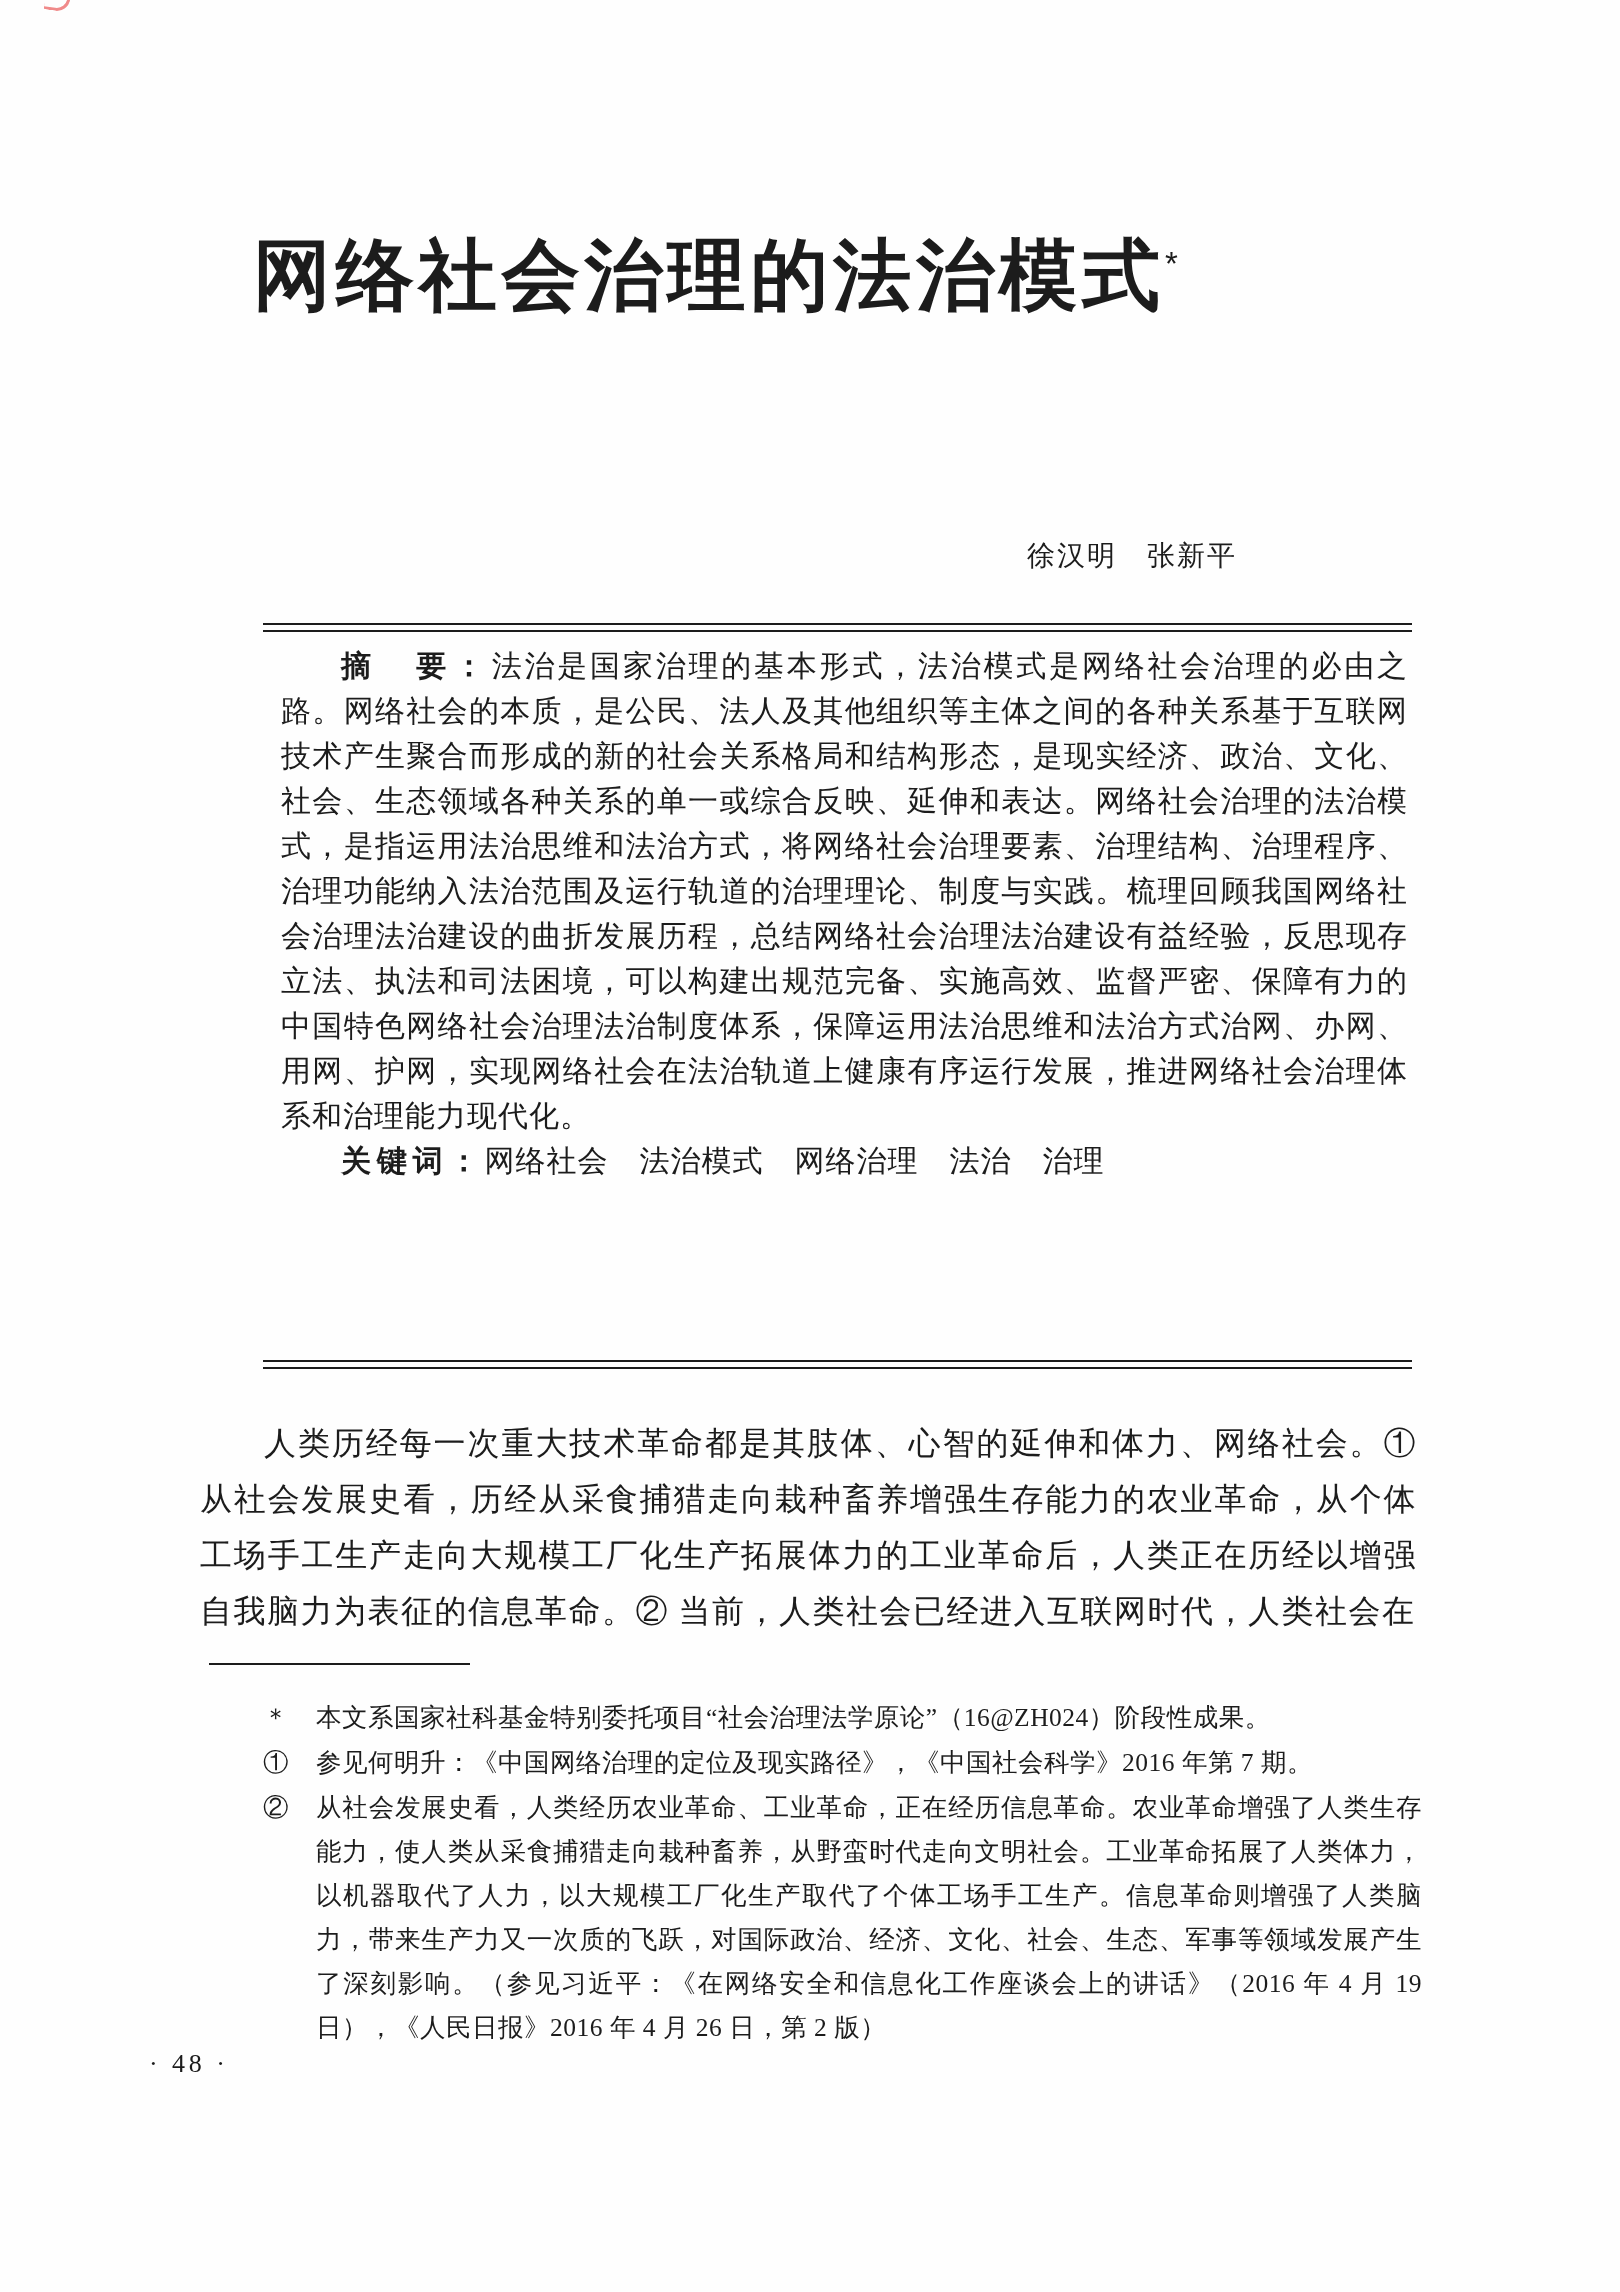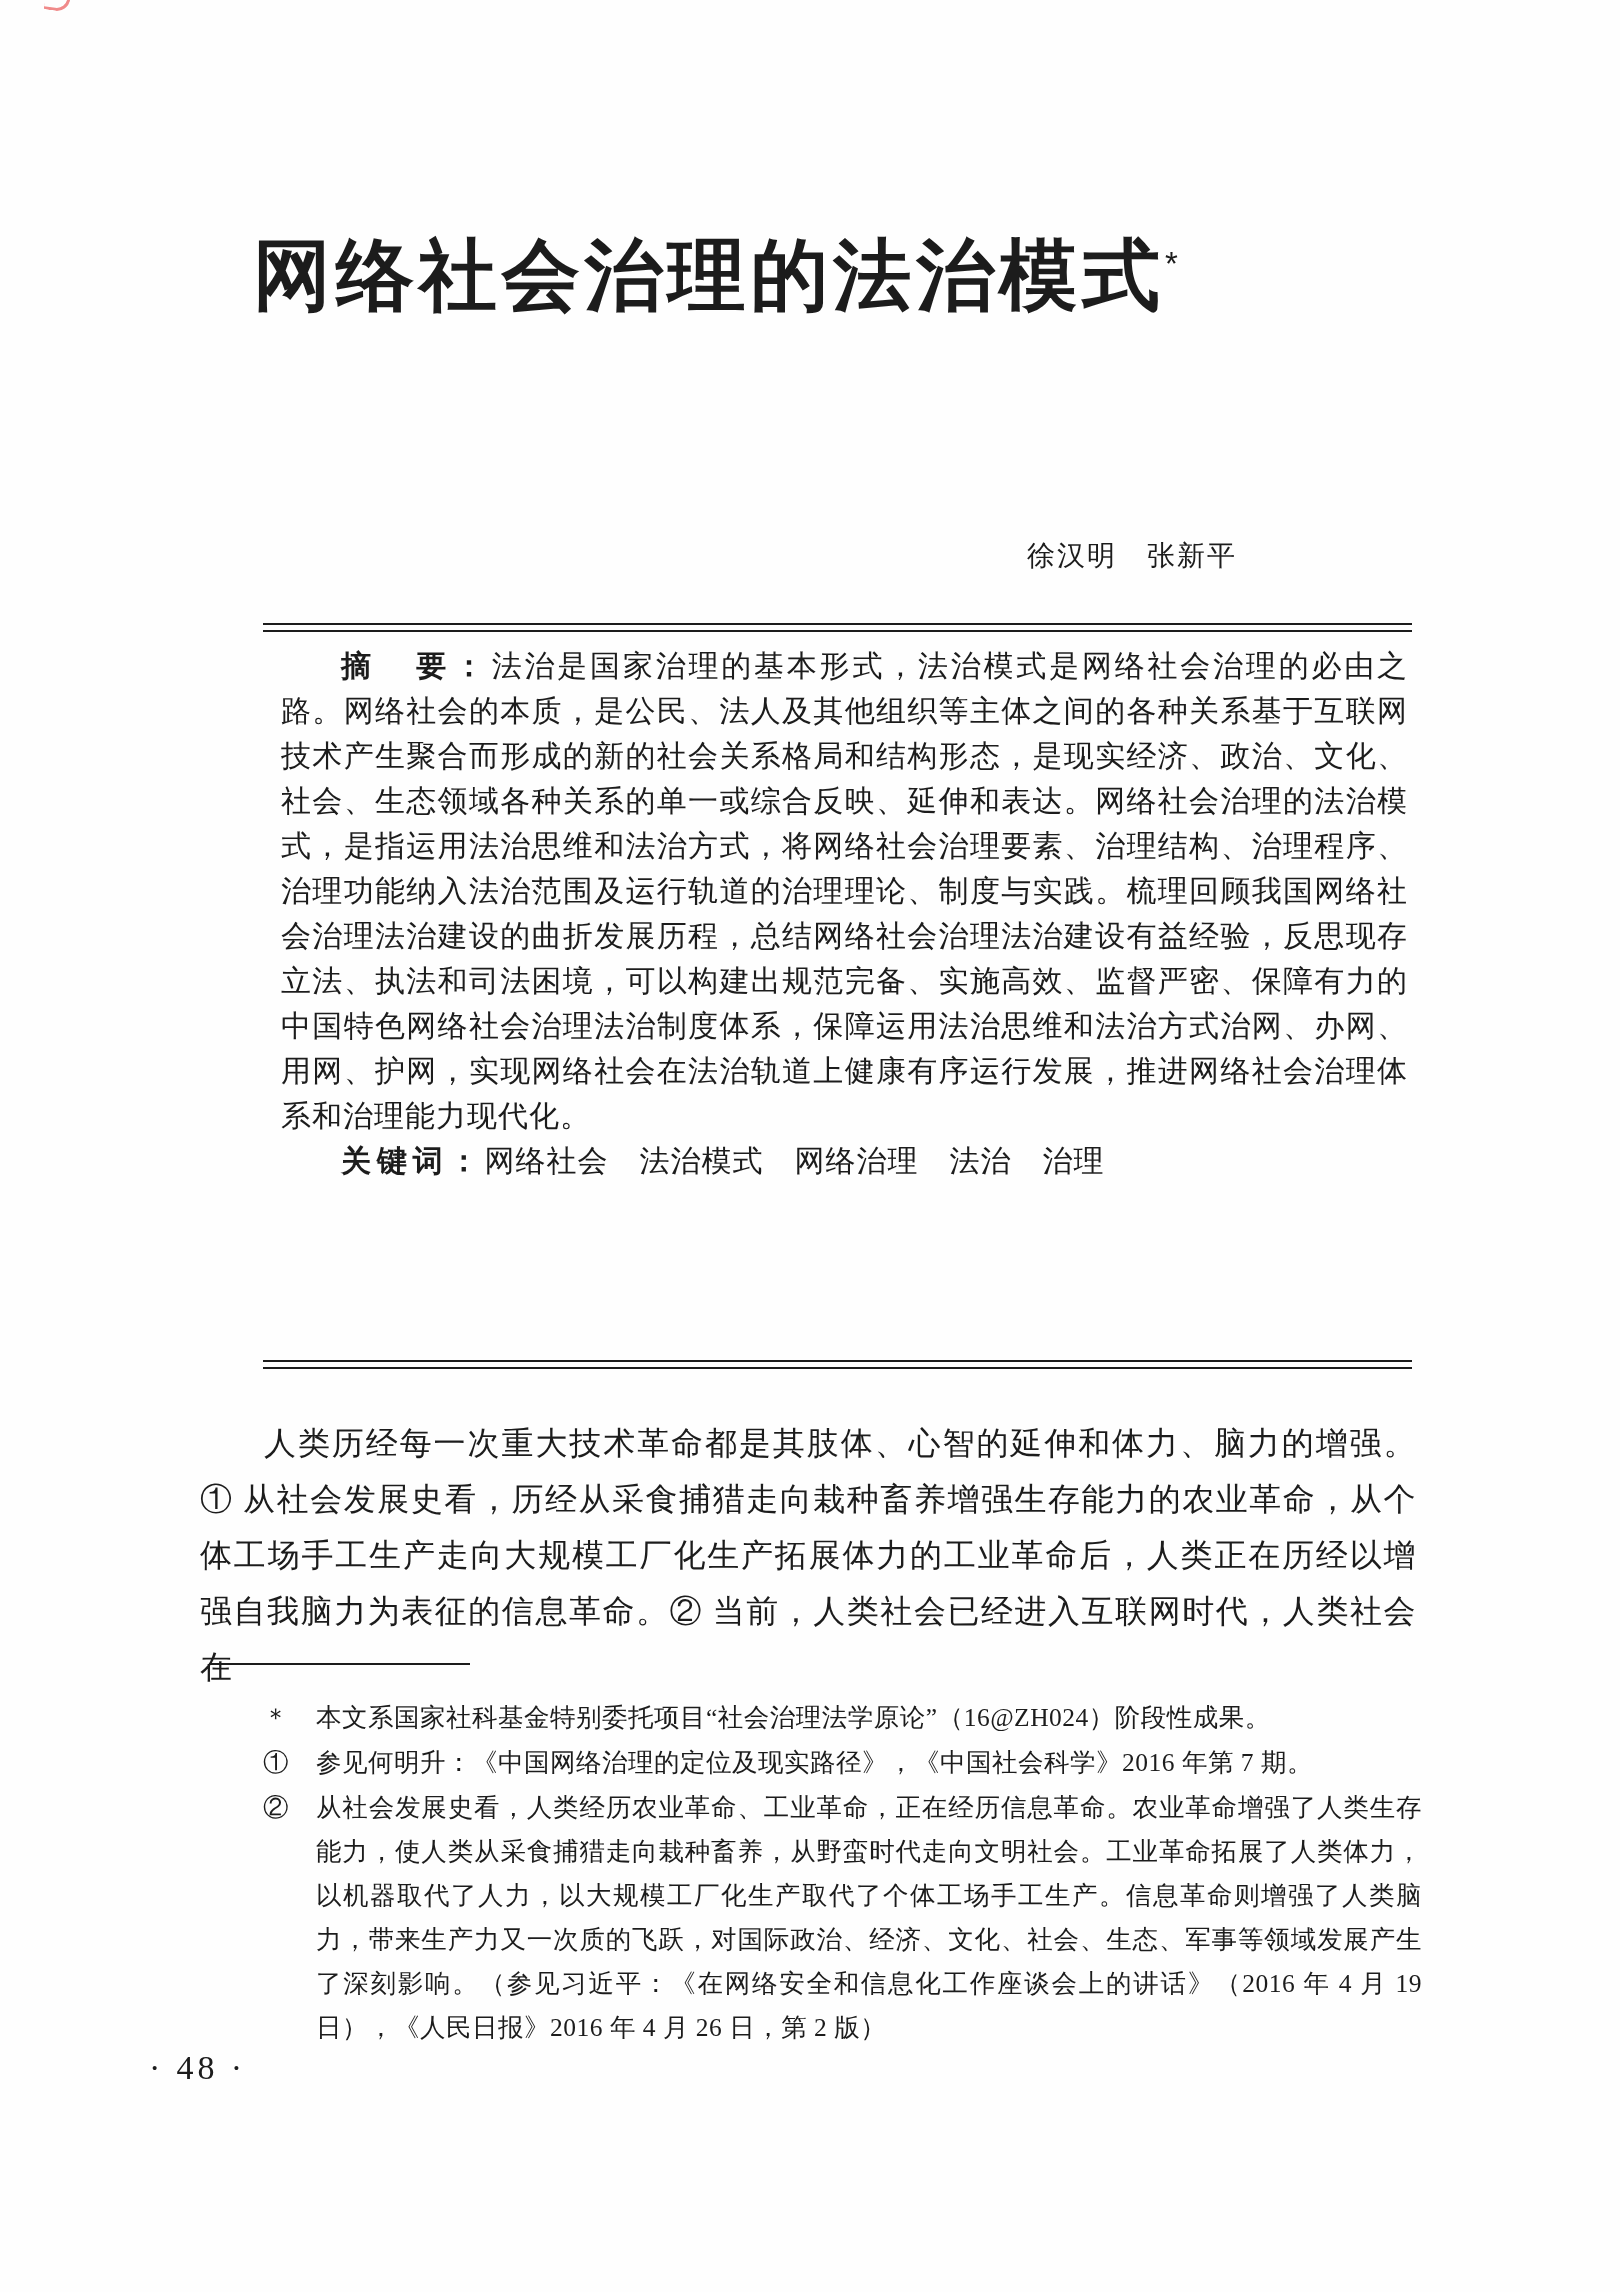--- a/index.html
+++ b/index.html
@@ -54,21 +54,21 @@
   }
   .footnotes{
     position:absolute;left:263px;top:1696px;width:1159px;
     font-size:25.5px;line-height:44px;letter-spacing:0.5px;
   }
   .footnote{display:flex;align-items:flex-start;margin-bottom:1px;}
   .fn-marker{flex:0 0 53px;text-align:left;}
   .fn-text{flex:1;text-align:justify;}
   .page-number{
     position:absolute;left:149px;top:2049px;
-    font-size:34px;letter-spacing:3.9px;white-space:nowrap;
+    font-size:26px;letter-spacing:3.9px;white-space:nowrap;
   }
   .footer{
     position:absolute;left:54px;top:2207px;width:1470px;
     font-size:28px;color:#9c9c9c;letter-spacing:0.5px;white-space:nowrap;
   }
   .footer .url{margin-left:41px;}
 </style>
 </head>
 <body>
 
@@ -82,21 +82,21 @@
 
   <div class="double-rule rule-top"></div>
 
   <div class="abstract">
     <p><span class="abs-label">摘　要：</span><span>法治是国家治理的基本形式，法治模式是网络社会治理的必由之路。网络社会的本质，是公民、法人及其他组织等主体之间的各种关系基于互联网技术产生聚合而形成的新的社会关系格局和结构形态，是现实经济、政治、文化、社会、生态领域各种关系的单一或综合反映、延伸和表达。网络社会治理的法治模式，是指运用法治思维和法治方式，将网络社会治理要素、治理结构、治理程序、治理功能纳入法治范围及运行轨道的治理理论、制度与实践。梳理回顾我国网络社会治理法治建设的曲折发展历程，总结网络社会治理法治建设有益经验，反思现存立法、执法和司法困境，可以构建出规范完备、实施高效、监督严密、保障有力的中国特色网络社会治理法治制度体系，保障运用法治思维和法治方式治网、办网、用网、护网，实现网络社会在法治轨道上健康有序运行发展，推进网络社会治理体系和治理能力现代化。</span></p>
     <p class="keywords"><span class="abs-label">关键词：</span><span>网络社会　法治模式　网络治理　法治　治理</span></p>
   </div>
 
   <div class="double-rule rule-bottom"></div>
 
-  <p class="body-para">人类历经每一次重大技术革命都是其肢体、心智的延伸和体力、脑力的增强。① 从社会发展史看，历经从采食捕猎走向栽种畜养增强生存能力的农业革命，从个体工场手工生产走向大规模工厂化生产拓展体力的工业革命后，人类正在历经以增强自我脑力为表征的信息革命。② 当前，人类社会已经进入互联网时代，人类社会在</p>
+  <p class="body-para">人类历经每一次重大技术革命都是其肢体、心智的延伸和体力、网络社会。① 从社会发展史看，历经从采食捕猎走向栽种畜养增强生存能力的农业革命，从个体工场手工生产走向大规模工厂化生产拓展体力的工业革命后，人类正在历经以增强自我脑力为表征的信息革命。② 当前，人类社会已经进入互联网时代，人类社会在</p>
 
   <div class="fn-rule"></div>
 
   <div class="footnotes">
     <div class="footnote">
       <span class="fn-marker">＊</span>
       <span class="fn-text">本文系国家社科基金特别委托项目“社会治理法学原论”（16@ZH024）阶段性成果。</span>
     </div>
     <div class="footnote">
       <span class="fn-marker">①</span>

